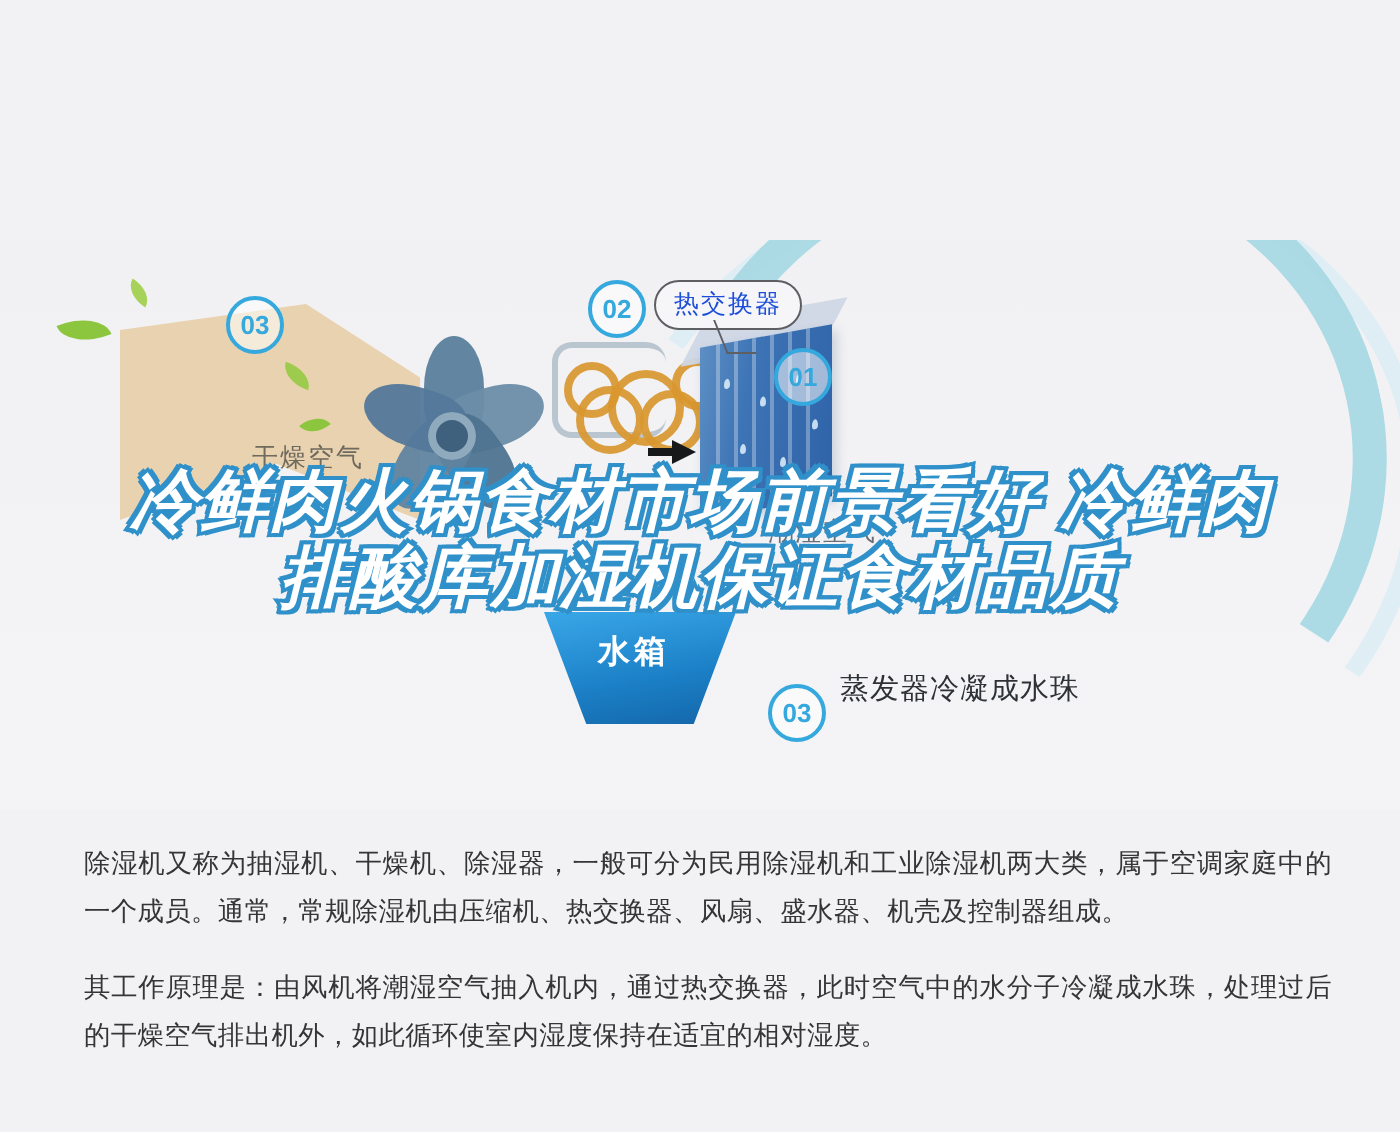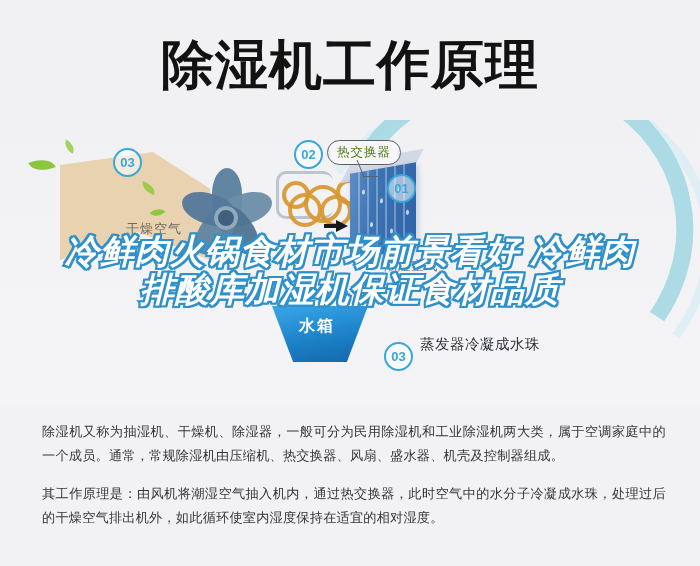--- a/index.html
+++ b/index.html
@@ -231,21 +231,21 @@
 
   
   #callout-02 {
     position: absolute;
     left: 327px; top: 20px;
     padding: 3px 9px;
     border: 1.5px solid #5d5f63;
     border-radius: 13px;
     background: #f6f6f8;
     font-size: 12.5px;
-    color: #4d7c0f;
+    color: #1d4ed8;
     white-space: nowrap;
     letter-spacing: 1px;
   }
   #callout-02-tail {
     position: absolute;
     left: 360px; top: 40px;
     width: 14px; height: 16px;
     border-left: 1.5px solid #5d5f63;
     border-bottom: 1.5px solid #5d5f63;
     transform: skewX(22deg);
@@ -305,23 +305,20 @@
     text-align: justify;
   }
   #para-1 { top: 15px; }
   #para-2 { top: 77px; }
 </style>
 </head>
 <body>
 
 <div id="page">
 
-  <div id="title-band">
-    <div id="main-title">除湿机工作原理</div>
-  </div>
 
   <div id="stage">
 
     <div class="arc" id="arc-soft"></div>
     <div class="arc" id="arc-main"></div>
 
     <div id="dry-arrow"></div>
     <div id="dry-arrow-label">干燥空气</div>
     <div class="leaf" id="leaf-1"></div>
     <div class="leaf" id="leaf-2"></div>

